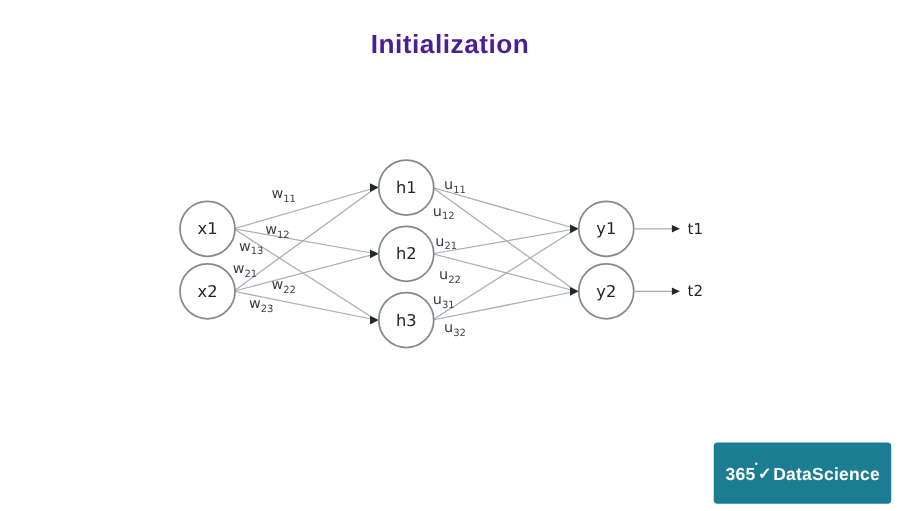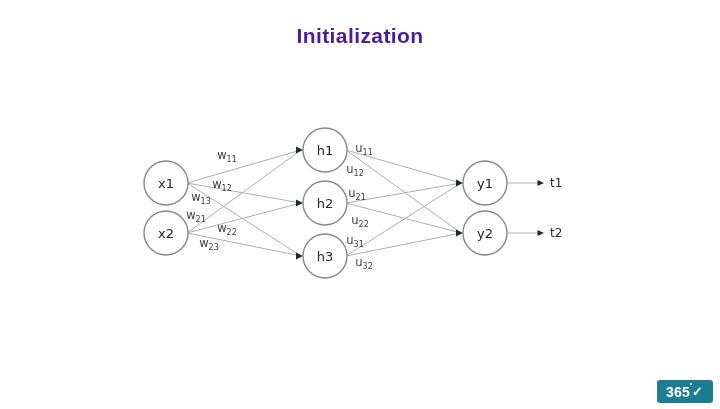--- a/index.html
+++ b/index.html
@@ -23,21 +23,21 @@
     position: absolute;
     left: 0; top: 0;
   }
   .logo-badge {
     position: absolute;
     right: 7px; bottom: 6px;
     height: 23px;
     background: #1b7c92;
     color: #ffffff;
     border-radius: 3px;
-    padding: 0 9px;
+    padding: 13px 9px;
     display: flex;
     align-items: center;
     font-size: 14px;
     font-weight: bold;
     letter-spacing: 0.2px;
   }
   .logo-badge .check {
     position: relative;
     font-size: 13px;
     margin: 0 1px 0 2px;
@@ -104,13 +104,14 @@
     <polygon points="544,183 537.5,180 537.5,186" fill="#23272e"></polygon>
     <text x="550" y="187" font-size="12" fill="#23272e" font-family="&quot;DejaVu Sans&quot;, sans-serif">t1</text>
     <line x1="507" y1="233" x2="538" y2="233" stroke="#a8adb5" stroke-width="1"></line>
     <polygon points="544,233 537.5,230 537.5,236" fill="#23272e"></polygon>
     <text x="550" y="237" font-size="12" fill="#23272e" font-family="&quot;DejaVu Sans&quot;, sans-serif">t2</text>
   </svg>
 
 <div class="logo-badge">
   <span>365</span>
   <span class="check">✓</span>
+  <span>DataScience</span>
 </div>
 
 </body></html>

